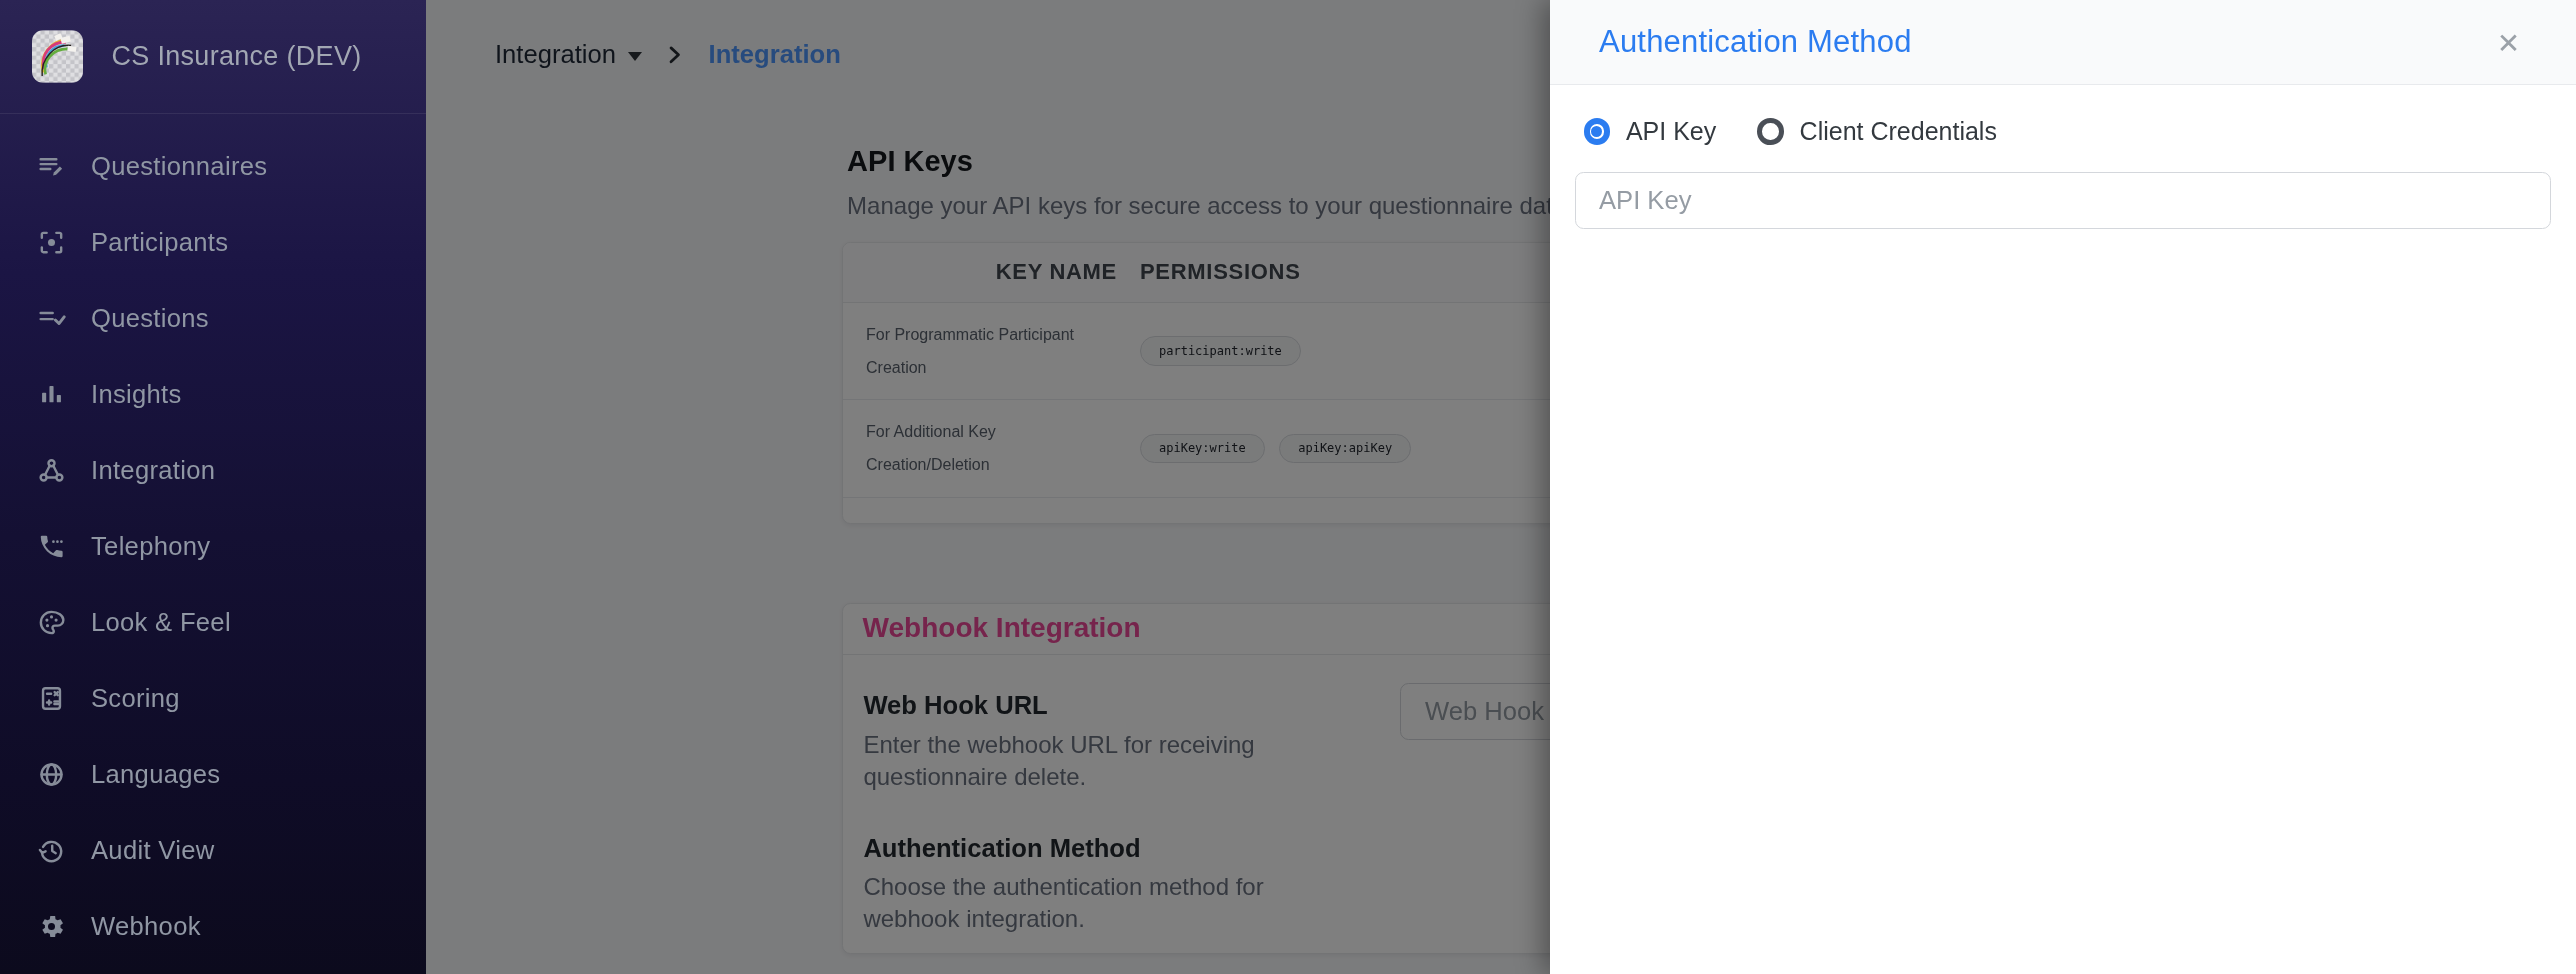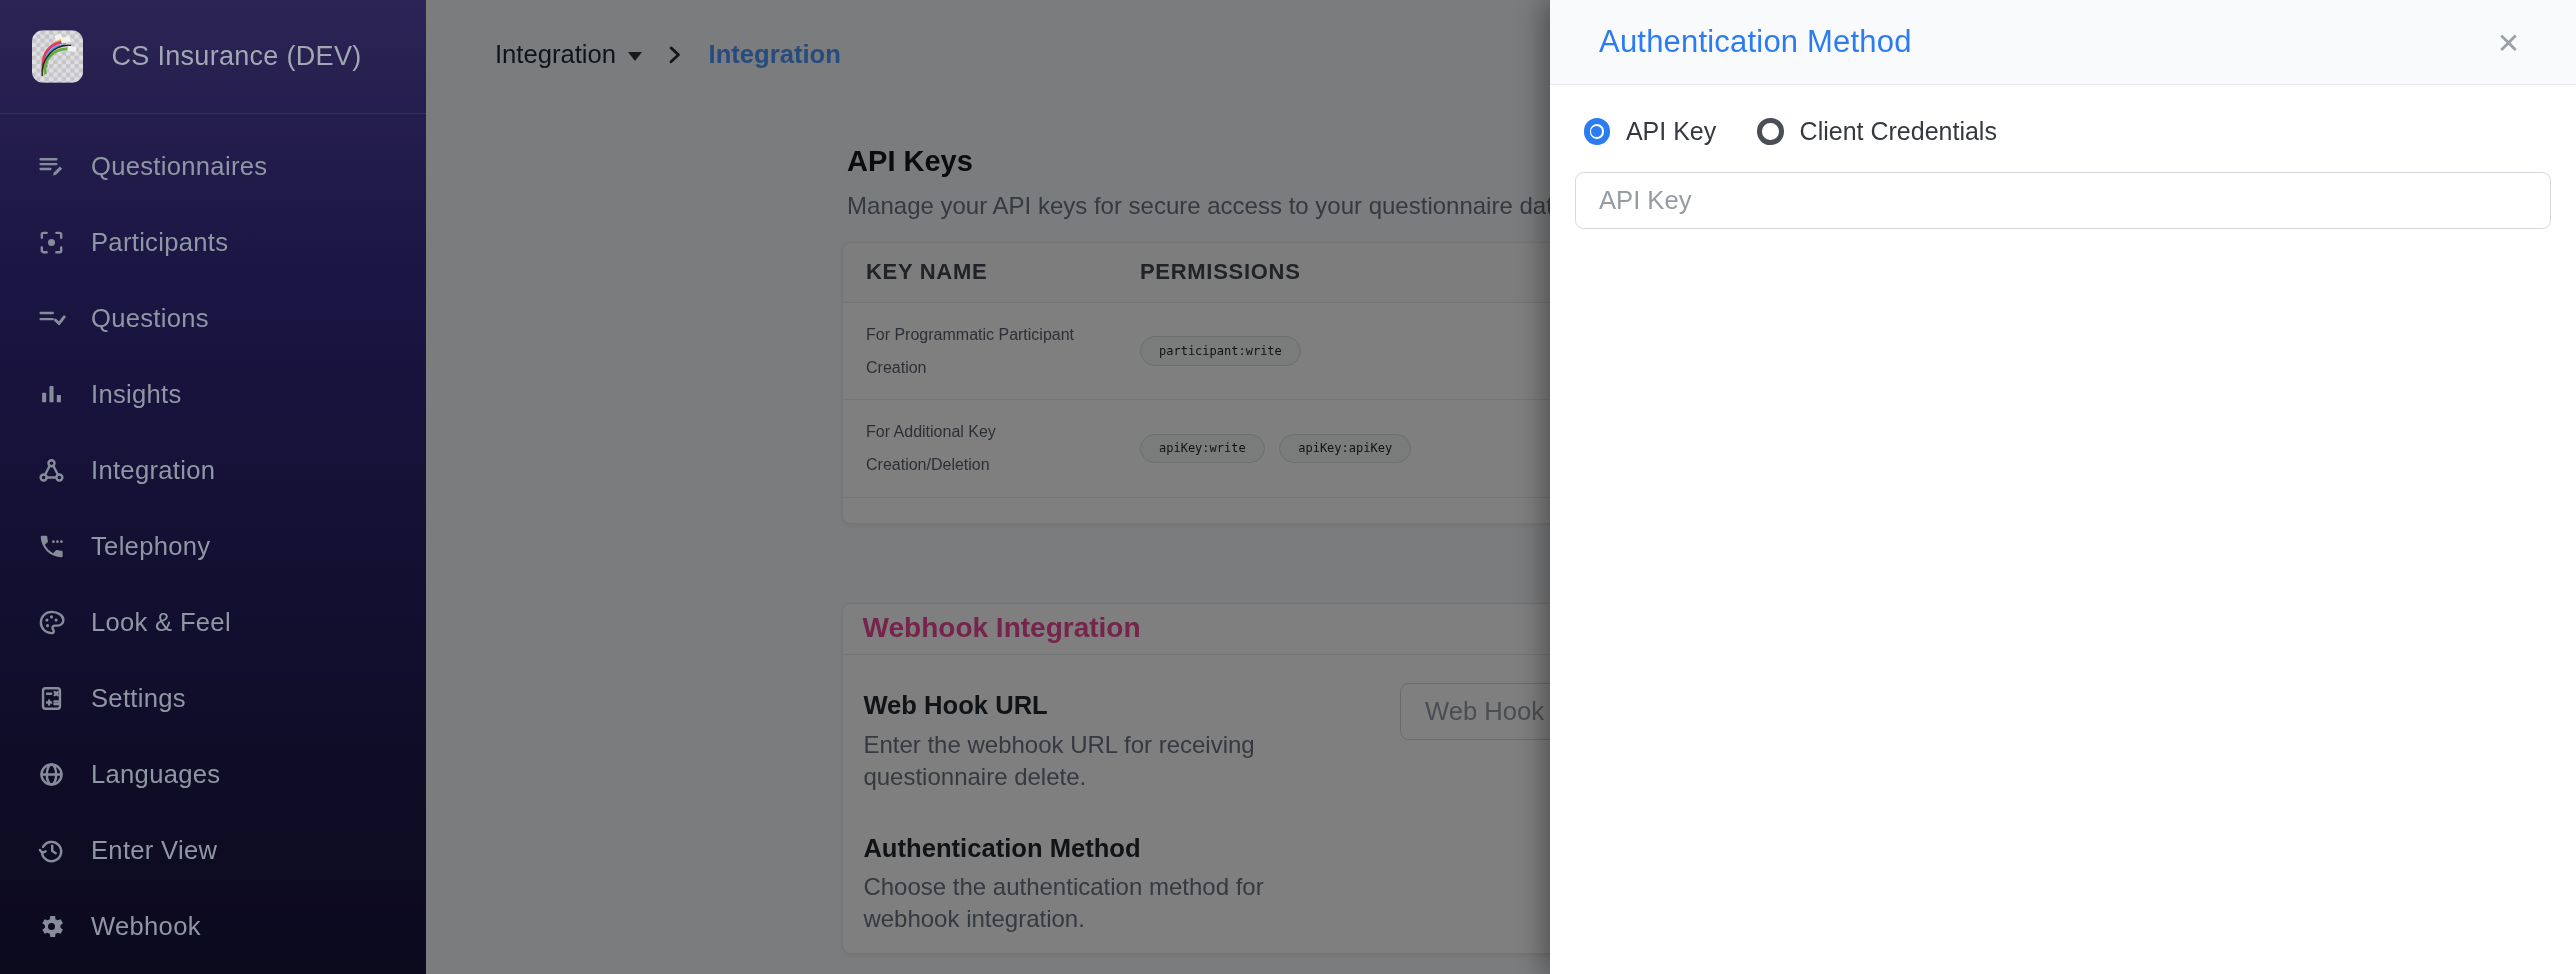--- a/index.html
+++ b/index.html
@@ -28,21 +28,21 @@
   .bc-sep{margin:0 22px 0 19px;display:flex;}
   .bc-current{font-size:25.6px;font-weight:700;color:#4e97fc;}
 
   .content{padding-left:416px;}
   .sec-title{font-size:29px;font-weight:700;color:#14181d;margin:48px 0 0 5.1px;}
   .sec-desc{font-size:24px;color:#6b7280;margin:13.6px 0 0 5.1px;}
 
   .table-card{margin-top:22px;width:1319px;background:#fff;border:0.9px solid #e6e8eb;
               border-radius:8.5px;overflow:hidden;box-shadow:0 1.7px 4.3px rgba(16,24,40,.06);}
   .t-head{display:flex;height:59px;align-items:center;background:#fafbfc;border-bottom:0.9px solid #e6e8eb;}
-  .t-col-name{width:274px;flex:0 0 auto;padding-left:23px;box-sizing:border-box;}
+  .t-col-name{width:274px;flex:0 0 auto;padding-left:23px;box-sizing:border-box;text-align:right;}
   .t-col-perm{flex:1;padding-left:23px;}
   .t-head .hcell{font-size:22px;font-weight:700;color:#40474f;letter-spacing:0.7px;}
   .t-row{display:flex;align-items:center;border-bottom:0.9px solid #e9ebee;min-height:95px;}
   .t-name{font-size:16px;color:#59616c;line-height:33px;padding:15.3px 8.5px 15.3px 23px;box-sizing:border-box;width:274px;flex:0 0 auto;}
   .t-perms{flex:1;padding-left:23px;display:flex;align-items:center;}
   .badge{display:inline-block;font-family:"DejaVu Sans Mono",monospace;font-size:12px;color:#22272e;
          background:#f5f6f7;border:0.9px solid #d8dbdf;border-radius:851px;padding:6.8px 18px;margin-right:14.5px;white-space:nowrap;}
   .t-foot{height:25.6px;}
 
   .wh-card{position:relative;margin-top:79px;width:1319px;height:351px;box-sizing:border-box;
@@ -250,41 +250,41 @@
           </span>
           <span class="nlabel">Look &amp; Feel</span>
         </div>
         <div class="nav-item">
           <span class="nico">
             <svg viewBox="0 0 24 24">
               <rect x="5" y="3.5" width="14" height="17" rx="2" stroke="#868c99" stroke-width="2" fill="none" stroke-linecap="round" stroke-linejoin="round"></rect>
               <path d="M8.3 8h3.4M14.6 6.7l2.6 2.6M17.2 6.7l-2.6 2.6M10 13.6v3.4M8.3 15.3h3.4M14.4 14.4h3.2M14.4 16.5h3.2" stroke="#868c99" stroke-width="2" fill="none" stroke-linecap="round" stroke-linejoin="round"></path>
             </svg>
           </span>
-          <span class="nlabel">Settings</span>
+          <span class="nlabel">Scoring</span>
         </div>
         <div class="nav-item">
           <span class="nico">
             <svg viewBox="0 0 24 24">
               <circle cx="12" cy="12" r="8.3" stroke="#868c99" stroke-width="2" fill="none" stroke-linecap="round" stroke-linejoin="round"></circle>
               <path d="M3.9 12h16.2" stroke="#868c99" stroke-width="2" fill="none" stroke-linecap="round" stroke-linejoin="round"></path>
               <ellipse cx="12" cy="12" rx="3.9" ry="8.3" stroke="#868c99" stroke-width="2" fill="none" stroke-linecap="round" stroke-linejoin="round"></ellipse>
             </svg>
           </span>
           <span class="nlabel">Languages</span>
         </div>
         <div class="nav-item">
           <span class="nico">
             <svg viewBox="0 0 24 24">
               <path d="M5 9a8 8 0 11-.9 5" stroke="#868c99" stroke-width="2" fill="none" stroke-linecap="round" stroke-linejoin="round"></path>
               <path d="M4.3 13.9l-1.9-2.3M4.3 13.9l2.8-1.2" stroke="#868c99" stroke-width="2" fill="none" stroke-linecap="round" stroke-linejoin="round"></path>
               <path d="M12.6 8v4.4l2.9 1.8" stroke="#868c99" stroke-width="2" fill="none" stroke-linecap="round" stroke-linejoin="round"></path>
             </svg>
           </span>
-          <span class="nlabel">Enter View</span>
+          <span class="nlabel">Audit View</span>
         </div>
         <div class="nav-item">
           <span class="nico">
             <svg viewBox="0 0 24 24">
               <path fill-rule="evenodd" d="M19.4 13a7.5 7.5 0 000-2l2.1-1.6-2-3.5-2.5 1a7.6 7.6 0 00-1.7-1L15 3.3h-4l-.4 2.6a7.6 7.6 0 00-1.7 1l-2.5-1-2 3.5L6.6 11a7.5 7.5 0 000 2l-2.2 1.6 2 3.5 2.5-1a7.6 7.6 0 001.7 1l.4 2.6h4l.3-2.6a7.6 7.6 0 001.7-1l2.5 1 2-3.5-2.1-1.6zM12 14.9a2.9 2.9 0 110-5.8 2.9 2.9 0 010 5.8z" fill="#868c99"></path>
             </svg>
           </span>
           <span class="nlabel">Webhook</span>
         </div>
       </div>

